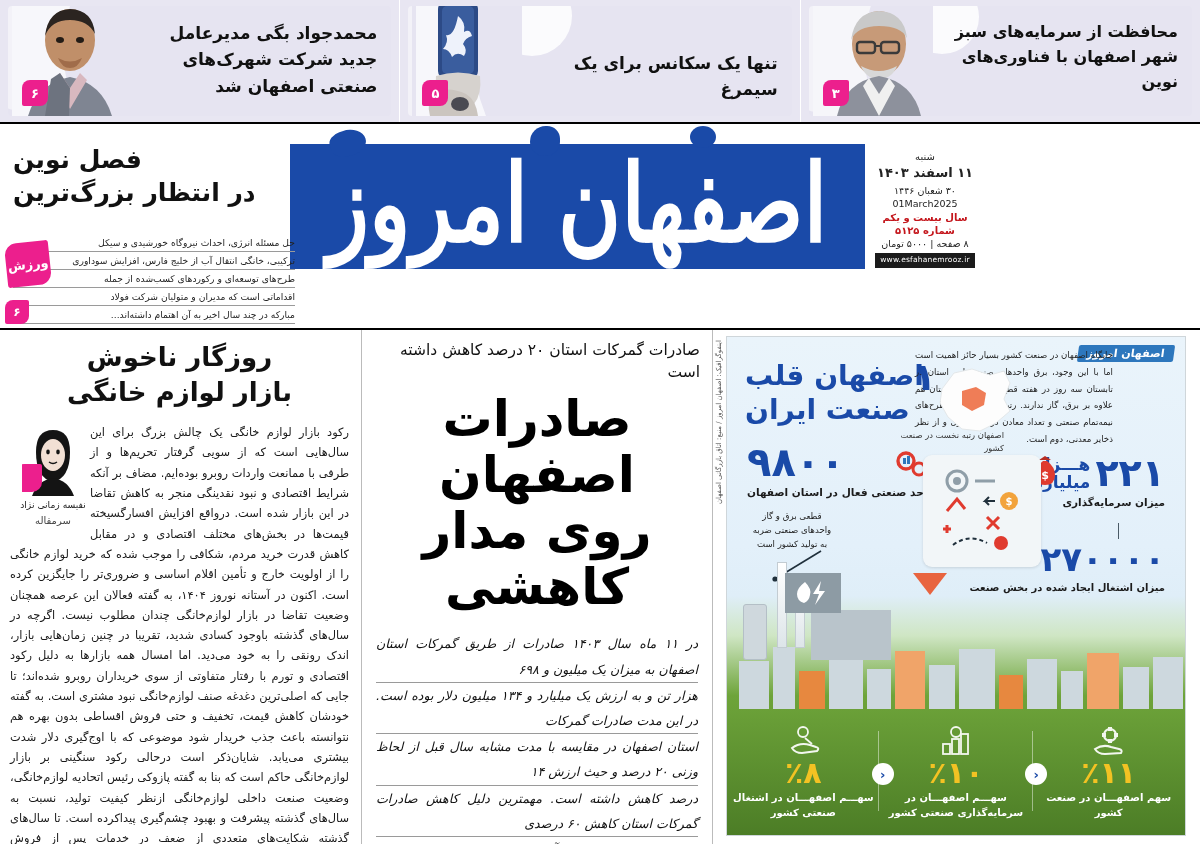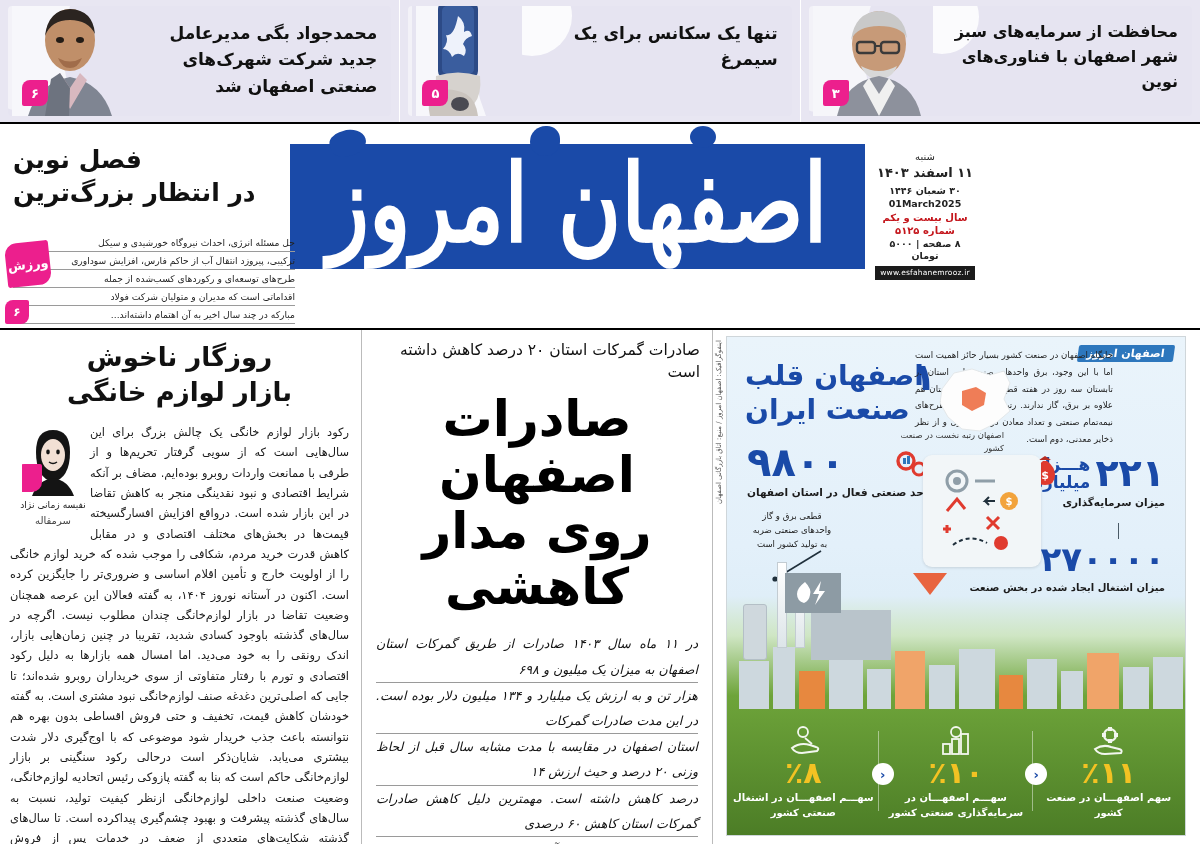--- a/index.html
+++ b/index.html
@@ -40,21 +40,21 @@
     display:flex; align-items:center; justify-content:center;
     font-family:"DejaVu Serif","Liberation Serif",serif; letter-spacing:-3px;
     transform:scaleY(1.25); padding-bottom:6px;
   }
   .np-dot { position:absolute; background:#1a4aa8; }
 
   
   .datecol { position:absolute; top:26px; left:875px; width:100px; text-align:center; line-height:1.35; }
   .dc-day { font-size:10px; color:#222; }
   .dc-date { font-size:13px; color:#222; font-weight:bold; margin-bottom:4px; }
-  .dc-line { font-size:9.5px; color:#222; font-weight:bold; }
+  .dc-line { font-size:9.5px; color:#222; font-weight:normal; }
   .dc-red { font-size:10px; color:#c4161c; font-weight:bold; }
   .dc-url { margin-top:3px; background:#1b1b1b; color:#fff; font-size:7.5px; padding:2px 0; letter-spacing:0.2px; }
 
   
   .mh-left { position:absolute; top:20px; right:905px; width:282px; text-align:left; }
   .mh-left h2 { font-size:25px; font-weight:bold; line-height:1.3; color:#111; letter-spacing:-0.8px; }
   .mh-lead { margin-top:25px; font-size:9.2px; line-height:1.85; color:#222; text-align:justify; direction:rtl; }
   .mh-lead span { border-bottom:1px solid #9a9a9a; display:block; }
   .sport-badge {
     position:absolute; top:118px; right:1150px; width:44px; height:44px; background:#ec1f8d;
@@ -187,21 +187,21 @@
           </svg>
         </div>
         <div class="tb-badge">۳</div>
       </div>
     </div>
 
     <div class="tb">
       <div class="tb-inner">
         <div class="blob" style="width:130px;height:130px;left:-46px;top:-10px;"></div>
         <div class="blob" style="width:80px;height:80px;left:84px;top:-30px;background:#fbfbfd;"></div>
-        <div class="tb-text" style="top:14px;">تنها یک سکانس برای یک سیمرغ</div>
+        <div class="tb-text" style="top:44px;">تنها یک سکانس برای یک سیمرغ</div>
         <div class="tb-photo" style="width:110px;">
           <svg width="110" height="116" viewBox="0 0 110 116">
             <rect width="110" height="116" fill="#e6e4f1"></rect>
             <path d="M4,0 h64 q-18,56 6,116 h-70 z" fill="#f7f7fb"></path>
             <rect x="26" y="2" width="40" height="76" rx="7" fill="#2c4a86"></rect>
             <rect x="30" y="6" width="32" height="68" rx="5" fill="#3a5d9e"></rect>
             <path d="M46,16 q8,6 6,16 q6,-4 8,4 q-7,2 -9,8 q5,6 1,12 q-7,-5 -12,1 q-3,-8 -9,-8 q6,-7 3,-14 q8,2 12,-19z" fill="#eef2fb"></path>
             <path d="M24,76 q22,-7 44,0 q2,18 -6,28 q-16,8 -32,-2 q-8,-10 -6,-26z" fill="#d6d2ce"></path>
             <path d="M22,92 q16,-6 32,2 q10,6 12,22 h-48 q-4,-14 4,-24z" fill="#cbc5bf"></path>
             <ellipse cx="48" cy="104" rx="9" ry="7" fill="#4a4a52"></ellipse>
@@ -254,21 +254,21 @@
       <div class="dc-url">www.esfahanemrooz.ir</div>
     </div>
 
     <div class="mh-left">
       <h2>
         <span>فصل نوین</span><br>
         <span>در انتظار بزرگ‌ترین</span><br>
       </h2>
       <div class="mh-lead">
         <span>حل مسئله انرژی، احداث نیروگاه خورشیدی و سیکل</span>
-        <span>ترکیبی، پیروزد انتقال آب از حاکم فارس، افزایش سوداوری</span>
+        <span>ترکیبی، خانگی انتقال آب از خلیج فارس، افزایش سوداوری</span>
         <span>طرح‌های توسعه‌ای و رکوردهای کسب‌شده از جمله</span>
         <span>اقداماتی است که مدیران و متولیان شرکت فولاد</span>
         <span>مبارکه در چند سال اخیر به آن اهتمام داشته‌اند...</span>
       </div>
     </div>
     <div class="sport-badge">ورزش</div>
     <div class="mh-left-badge">۶</div>
   </div>
 
   <div class="body">

